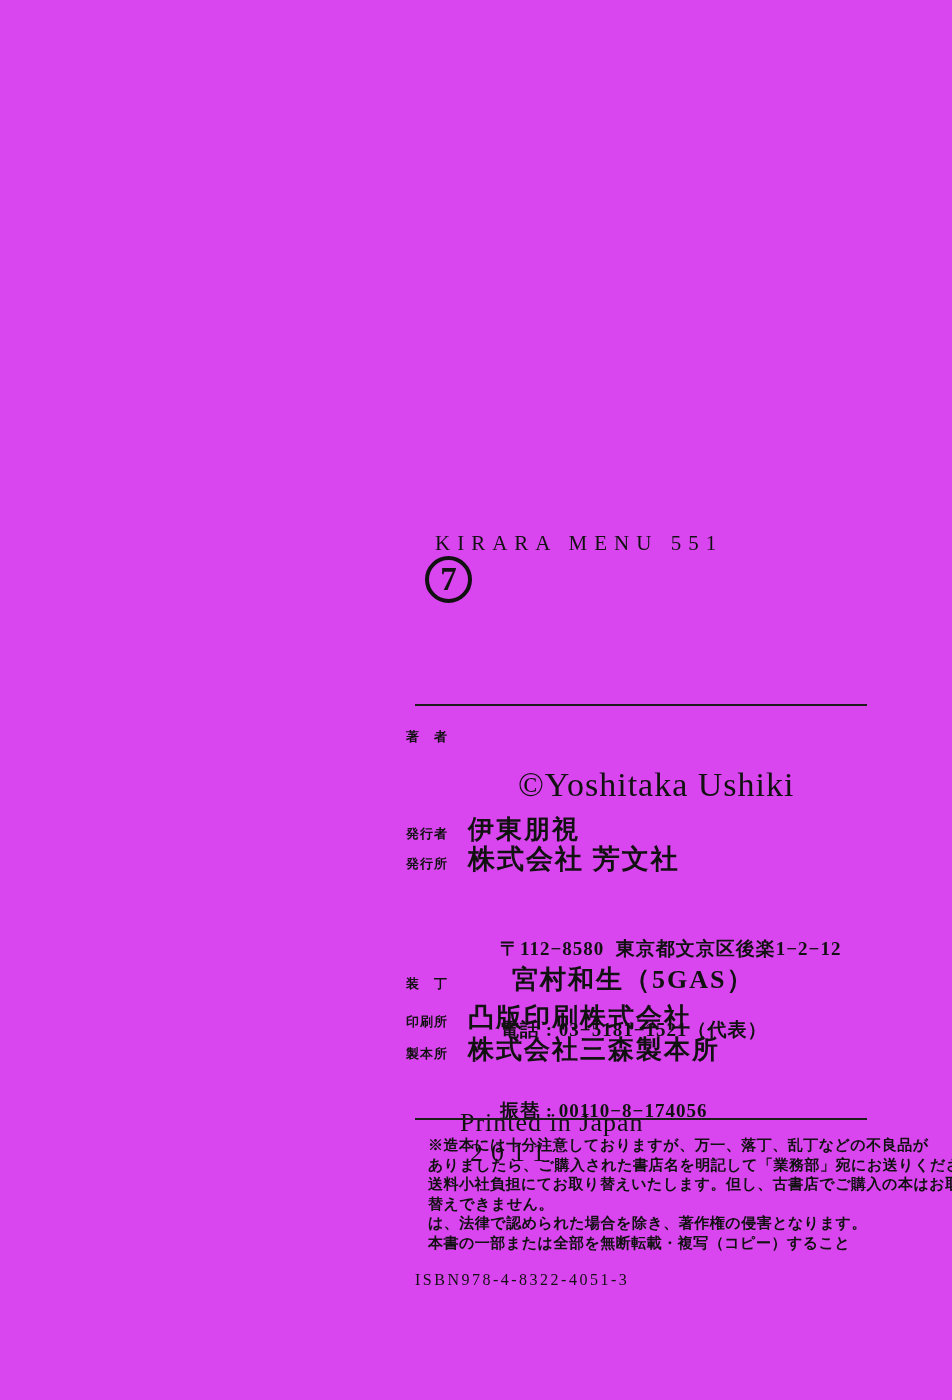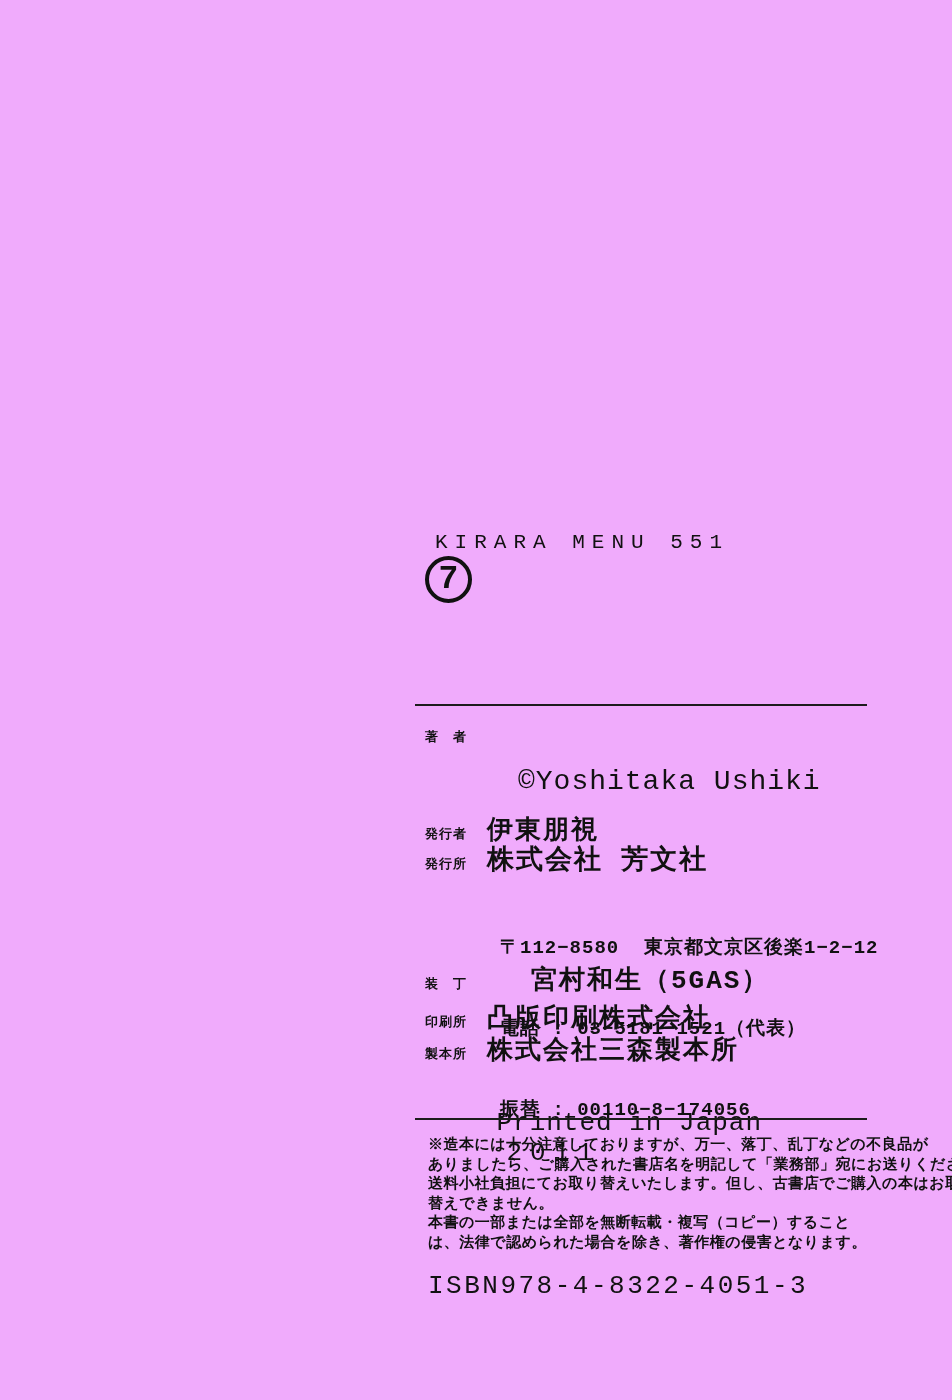--- a/index.html
+++ b/index.html
@@ -1,23 +1,23 @@
 <!DOCTYPE html>
 <html><head>
 <meta charset="utf-8">
 <style>
   * { margin: 0; padding: 0; box-sizing: border-box; }
   html, body { background: #ffffff; }
   .page {
     position: relative;
     width: 952px;
     height: 1400px;
-    background: #f0abfc;
+    background: #d946ef;
     color: #111111;
-    font-family: Liberation Mono, monospace;
+    font-family: Liberation Serif, serif;
     overflow: hidden;
   }
   .abs { position: absolute; }
 
   .series {
     left: 435px; top: 531px;
     font-size: 21px;
     letter-spacing: 7px;
     font-weight: 500;
     white-space: pre;
@@ -54,40 +54,40 @@
   }
   .rule {
     left: 415px;
     width: 452px; height: 2px;
     background: #1c1c1c;
   }
   .rule-top { top: 704px; }
   .rule-bottom { top: 1118px; }
 
   .crow {
-    left: 425px;
+    left: 406px;
     display: flex;
     align-items: baseline;
     justify-content: space-between;
   }
   .clabel {
     width: 62px;
     flex: 0 0 auto;
     font-size: 13px;
     font-weight: 600;
     letter-spacing: 1px;
     white-space: pre;
   }
   .cvalue { font-weight: 700; white-space: pre; }
   .v-author   { font-size: 34px; letter-spacing: 3px; }
   .v-medium   { font-size: 26px; letter-spacing: 2px; }
   .v-company  { font-size: 27px; letter-spacing: 2px; }
 
   .row-author    { top: 728px; }
-  .copyright     { left: 518px; top: 766px; font-size: 28px; letter-spacing: 1px; }
+  .copyright     { left: 518px; top: 766px; font-size: 34px; letter-spacing: 1px; }
   .row-pubperson { top: 812px; }
   .row-pubco     { top: 841px; }
   .address {
     left: 500px; top: 881px;
     font-size: 19px;
     line-height: 27px;
     font-weight: 600;
     letter-spacing: 1px;
     white-space: pre;
   }
@@ -107,22 +107,22 @@
     left: 428px; top: 1136px;
     width: 505px;
     font-size: 15px;
     line-height: 19.5px;
     font-weight: 600;
     letter-spacing: 0.5px;
   }
   .notice div { white-space: pre; }
 
   .isbn {
-    left: 428px; top: 1271px;
-    font-size: 26px;
+    left: 415px; top: 1271px;
+    font-size: 16px;
     letter-spacing: 2.5px;
     white-space: pre;
   }
 </style>
 </head>
 <body>
 
 <div class="page">
 
   <div class="abs series">KIRARA MENU 551</div>
@@ -178,19 +178,19 @@
     <span class="year">2011</span>
   </div>
 
   <div class="abs rule rule-bottom"></div>
 
   <div class="abs notice">
     <div>※造本には十分注意しておりますが、万一、落丁、乱丁などの不良品が</div>
     <div>ありましたら、ご購入された書店名を明記して「業務部」宛にお送りください。</div>
     <div>送料小社負担にてお取り替えいたします。但し、古書店でご購入の本はお取り</div>
     <div>替えできません。</div>
+    <div>は、法律で認められた場合を除き、著作権の侵害となります。</div>
     <div>本書の一部または全部を無断転載・複写（コピー）すること</div>
-    <div>は、法律で認められた場合を除き、著作権の侵害となります。</div>
   </div>
 
   <div class="abs isbn">ISBN978-4-8322-4051-3</div>
 
 </div>
 
 </body></html>

